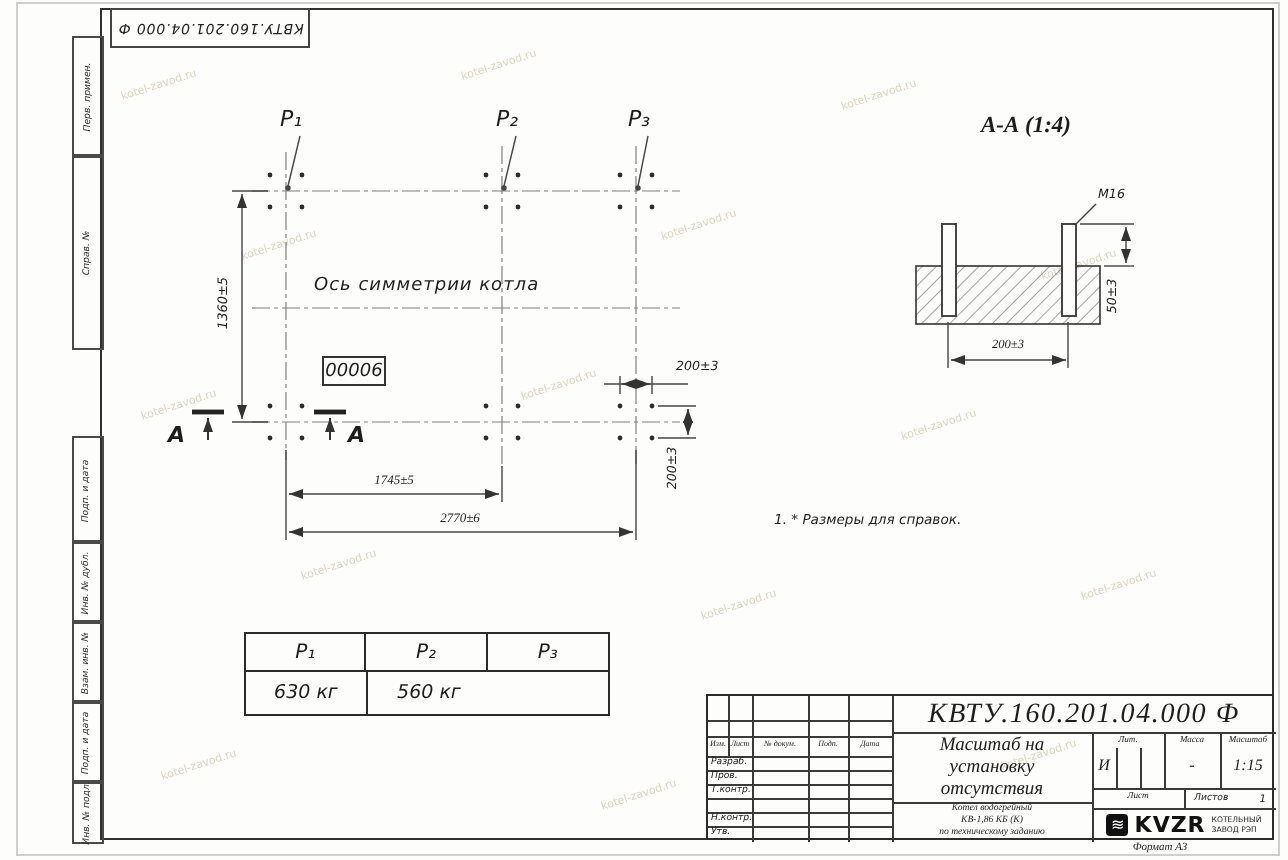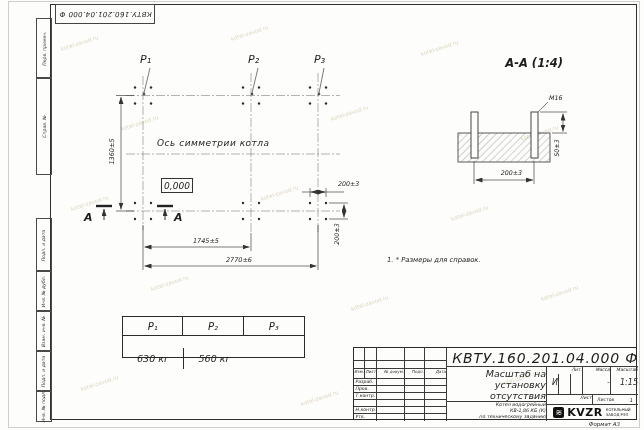--- a/index.html
+++ b/index.html
@@ -1,20 +1,20 @@
 <!DOCTYPE html>
 <html><head>
 <meta charset="utf-8">
 <style>
   html,body{margin:0;padding:0;background:#ffffff;}
   #sheet{position:relative;width:644px;height:430px;background:#fdfdfb;overflow:hidden;
          font-family:"DejaVu Sans",sans-serif;}
   .abs{position:absolute;}
   .t{position:absolute;font-style:italic;color:#1d1d1d;line-height:1;white-space:nowrap;}
-  .c{text-align:right;}
+  .c{text-align:center;font-family:Liberation Serif, serif;}
   .rot{display:flex;align-items:center;justify-content:center;transform:rotate(-90deg);}
   .vl{position:absolute;background:#3a3a3a;width:0.8px;}
   .hl{position:absolute;background:#3a3a3a;height:0.8px;}
   .cellv{position:absolute;left:36px;width:14px;border:0.8px solid #4a4a4a;
          display:flex;align-items:center;justify-content:center;}
   .cellv span{transform:rotate(-90deg);white-space:nowrap;font-size:4.6px;font-style:italic;color:#333;}
   .wm{position:absolute;font-size:5.5px;color:#b4a478;opacity:.45;transform:rotate(-18deg);white-space:nowrap;}
   .note{font-style:italic;color:#1d1d1d;font-size:6.8px;line-height:1.32;margin:0;text-indent:13px;}
   #titleblock{position:absolute;left:353px;top:347px;width:284px;height:73px;
               border:1.3px solid #2b2b2b;box-sizing:border-box;background:transparent;}
@@ -171,21 +171,21 @@
     </g>
   </svg>
 
   <div class="t" style="left:140px;top:54px;font-size:11px;">P₁</div>
   <div class="t" style="left:248px;top:54px;font-size:11px;">P₂</div>
   <div class="t" style="left:314px;top:54px;font-size:11px;">P₃</div>
 
   <div class="t" style="left:157px;top:139px;font-size:9px;letter-spacing:.5px;">Ось симметрии котла</div>
 
   <div class="abs" style="left:161px;top:178px;width:32px;height:15px;border:0.9px solid #333;box-sizing:border-box;display:flex;align-items:center;justify-content:center;">
-    <span style="font-style:italic;font-size:9px;color:#1d1d1d;">0,000</span>
+    <span style="font-style:italic;font-size:9px;color:#1d1d1d;">00006</span>
   </div>
 
   <div class="t rot" style="left:92px;top:147px;width:40px;height:9px;font-size:6.5px;">1360±5</div>
   <div class="t c" style="left:175px;top:238px;width:44px;font-size:6.5px;">1745±5</div>
   <div class="t c" style="left:208px;top:257px;width:44px;font-size:6.5px;">2770±6</div>
   <div class="t" style="left:338px;top:181px;font-size:6.3px;">200±3</div>
   <div class="t rot" style="left:322px;top:230px;width:30px;height:8px;font-size:6.3px;">200±3</div>
 
   <div class="t" style="left:84px;top:212px;font-size:11px;font-weight:600;">А</div>
   <div class="t" style="left:174px;top:212px;font-size:11px;font-weight:600;">А</div>
@@ -198,21 +198,21 @@
   <div class="abs" style="left:374px;top:256px;width:278px;">
     <p class="note">1. * Размеры для справок.</p>
   </div>
 
   <div id="loadtable">
     <div class="row" style="height:18px;border-bottom:0.9px solid #2b2b2b;">
       <div class="cell" style="width:61px;font-size:10px;">P₁</div>
       <div class="cell" style="width:61px;font-size:10px;">P₂</div>
       <div class="cell" style="width:61px;font-size:10px;border-right:none;">P₃</div>
     </div>
-    <div class="row" style="height:21px;margin-top:12px;">
+    <div class="row" style="height:21px;">
       <div class="cell" style="width:61px;font-size:9.5px;">630 кг</div>
       <div class="cell" style="width:61px;font-size:9.5px;border-right:none;">560 кг</div>
     </div>
   </div>
 
   <div id="titleblock">
 
     <div class="vl" style="left:10px;top:0;height:30px;"></div>
     <div class="vl" style="left:22px;top:0;height:73px;"></div>
     <div class="vl" style="left:50px;top:0;height:73px;"></div>

